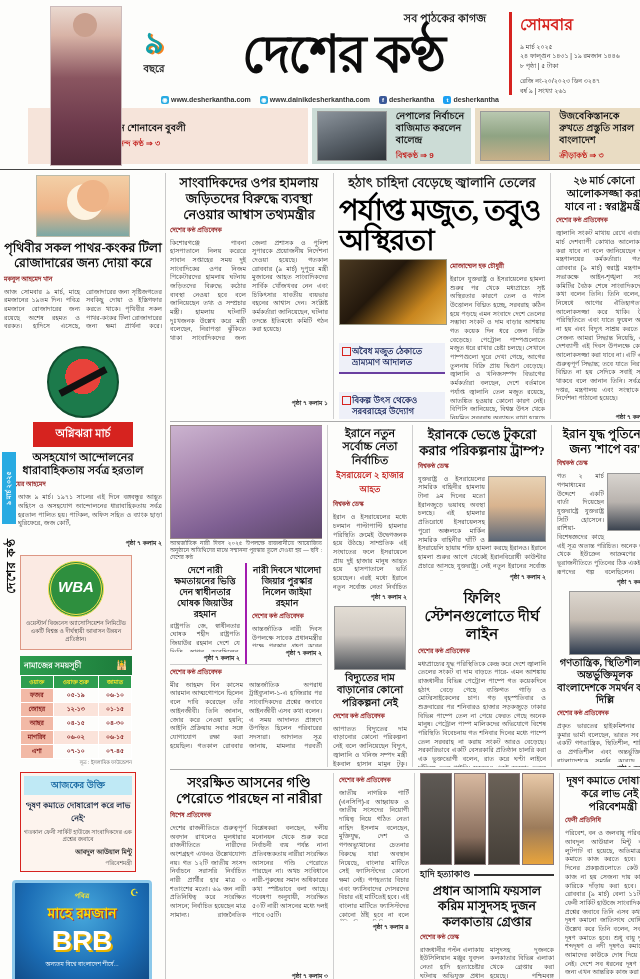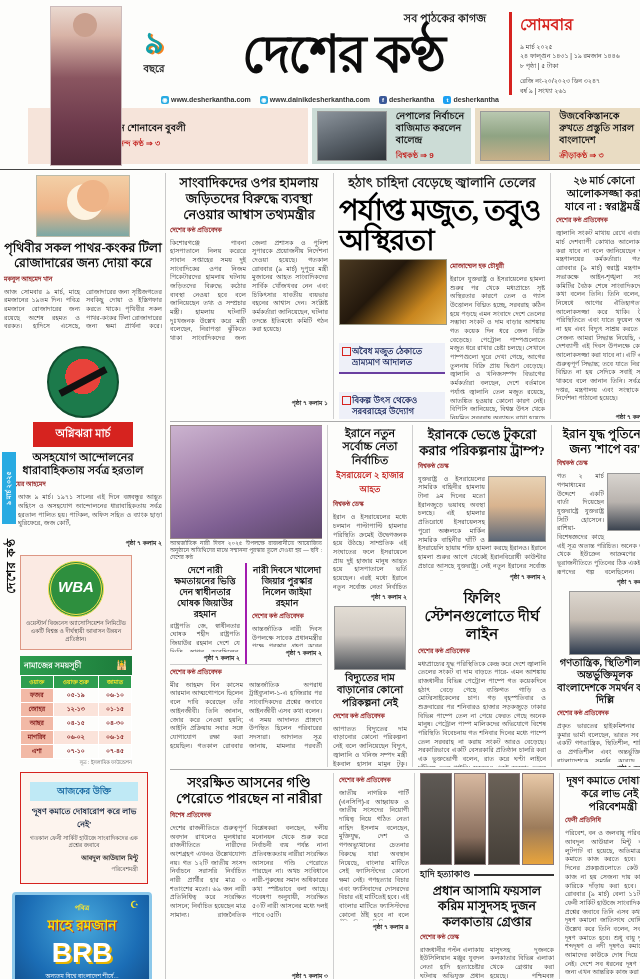--- a/index.html
+++ b/index.html
@@ -77,21 +77,21 @@
   .namaz-title{background:linear-gradient(90deg,#2e9e4f,#1c7a3a);color:#fff;font-size:8px;font-weight:bold;
     padding:3px 4px;display:flex;justify-content:space-between;align-items:center;}
   .mosque{font-size:9px;}
   table.ntab{border-collapse:collapse;width:100%;}
   .ntab th{background:#2e9e4f;color:#ffe92a;font-size:5.8px;padding:1px;border:1px solid #fff;}
   .ntab td{font-size:6.2px;font-weight:bold;color:#7c1212;text-align:center;border:1px solid #fff;padding:1px;}
   .ntab td:first-child{background:#f2b9a6;}
   .ntab tr:nth-child(odd) td{background:#fbe3da;}
   .ntab tr:nth-child(odd) td:first-child{background:#f2b9a6;}
   .nsource{font-size:5px;text-align:right;color:#555;width:112px;margin-left:16px;}
-  .quote-box{width:108px;margin:5px 0 0 16px;border:1.5px solid #d6231f;background:#fdf4ee;padding:9px;}
+  .quote-box{width:108px;margin:5px 0 0 16px;border:1.5px solid #d6231f;background:#fdf4ee;padding:3px;}
   .quote-title{background:#bfe9f5;color:#1566a0;font-weight:bold;font-size:9px;text-align:center;padding:2px;}
   .quote-text{font-size:8px;font-weight:bold;text-align:center;color:#15253f;margin:4px 1px;}
   .quote-context{font-size:5.8px;text-align:center;color:#333;line-height:1.3;}
   .quote-name{font-size:6.5px;font-weight:bold;text-align:right;margin-top:3px;}
   .quote-role{font-size:5.8px;text-align:right;color:#444;}
   .brb{width:140px;height:106px;margin:8px 0 0 8px;border:3px solid #8cc8ea;border-radius:4px;
     background:radial-gradient(circle at 50% 30%,#47a8dc 0%,#1b6db5 60%,#124b86 100%);
     text-align:center;color:#fff;padding-top:8px;box-sizing:border-box;position:relative;}
   .brb-moon{position:absolute;right:10px;top:4px;color:#ffe92a;font-size:10px;}
   .brb-line1{font-size:6.5px;color:#ffe92a;font-weight:bold;}

